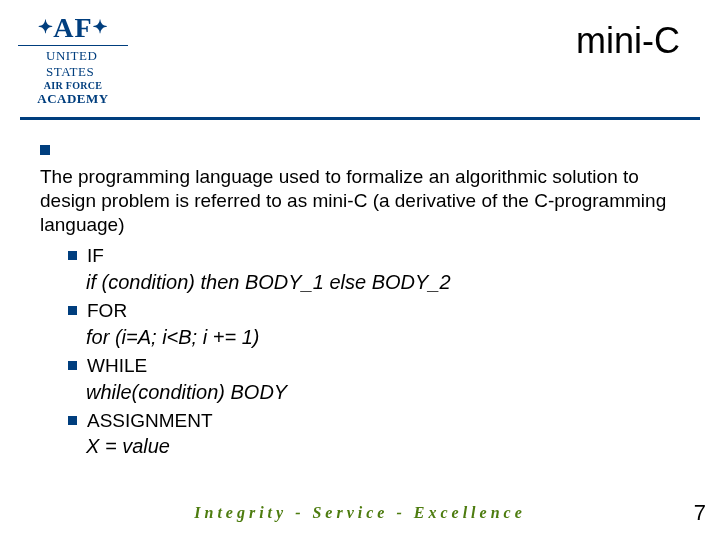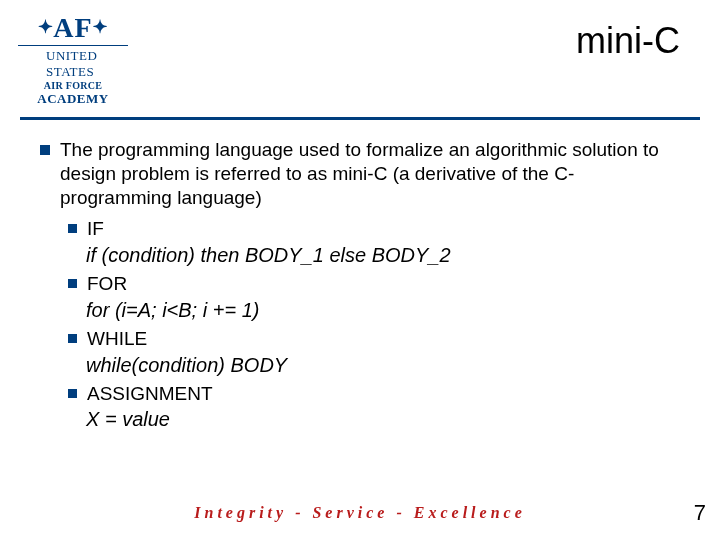--- a/index.html
+++ b/index.html
@@ -26,39 +26,39 @@
     font-family: Arial, sans-serif;
     font-weight: 400;
     margin-top: 6px;
     margin-right: 10px;
   }
 
   .rule { height: 3px; background: #003e7e; margin: 10px 20px 0 20px; }
 
   .content { padding: 18px 34px 0 40px; font-size: 19px; line-height: 1.25; }
 
-  .bullet1 { display: flex; gap: 10px; margin-bottom: 8px; }
+  .bullet1 { display: flex; gap: 10px; margin-bottom: 8px; flex-direction: column; }
   .sq { width: 10px; height: 10px; background: #003e7e; flex: 0 0 10px; margin-top: 7px; }
   .sq-sm { width: 9px; height: 9px; background: #003e7e; flex: 0 0 9px; margin-top: 7px; }
 
   .sublist { padding-left: 28px; }
   .bullet2 { display: flex; gap: 10px; margin-bottom: 2px; }
   .sub-body { padding-left: 18px; font-size: 20px; margin-bottom: 4px; font-style: italic; }
 
   .footer-motto {
     position: absolute;
     bottom: 18px;
     left: 0; right: 0;
     text-align: center;
     font-family: "Times New Roman", serif;
     font-style: italic;
     font-weight: bold;
     font-size: 16px;
     letter-spacing: 4px;
-    color: #b91c1c;
+    color: #4d7c0f;
   }
   .page-num {
     position: absolute;
     right: 14px;
     bottom: 14px;
     font-size: 22px;
     font-family: Arial, sans-serif;
   }
 </style>
 </head>

